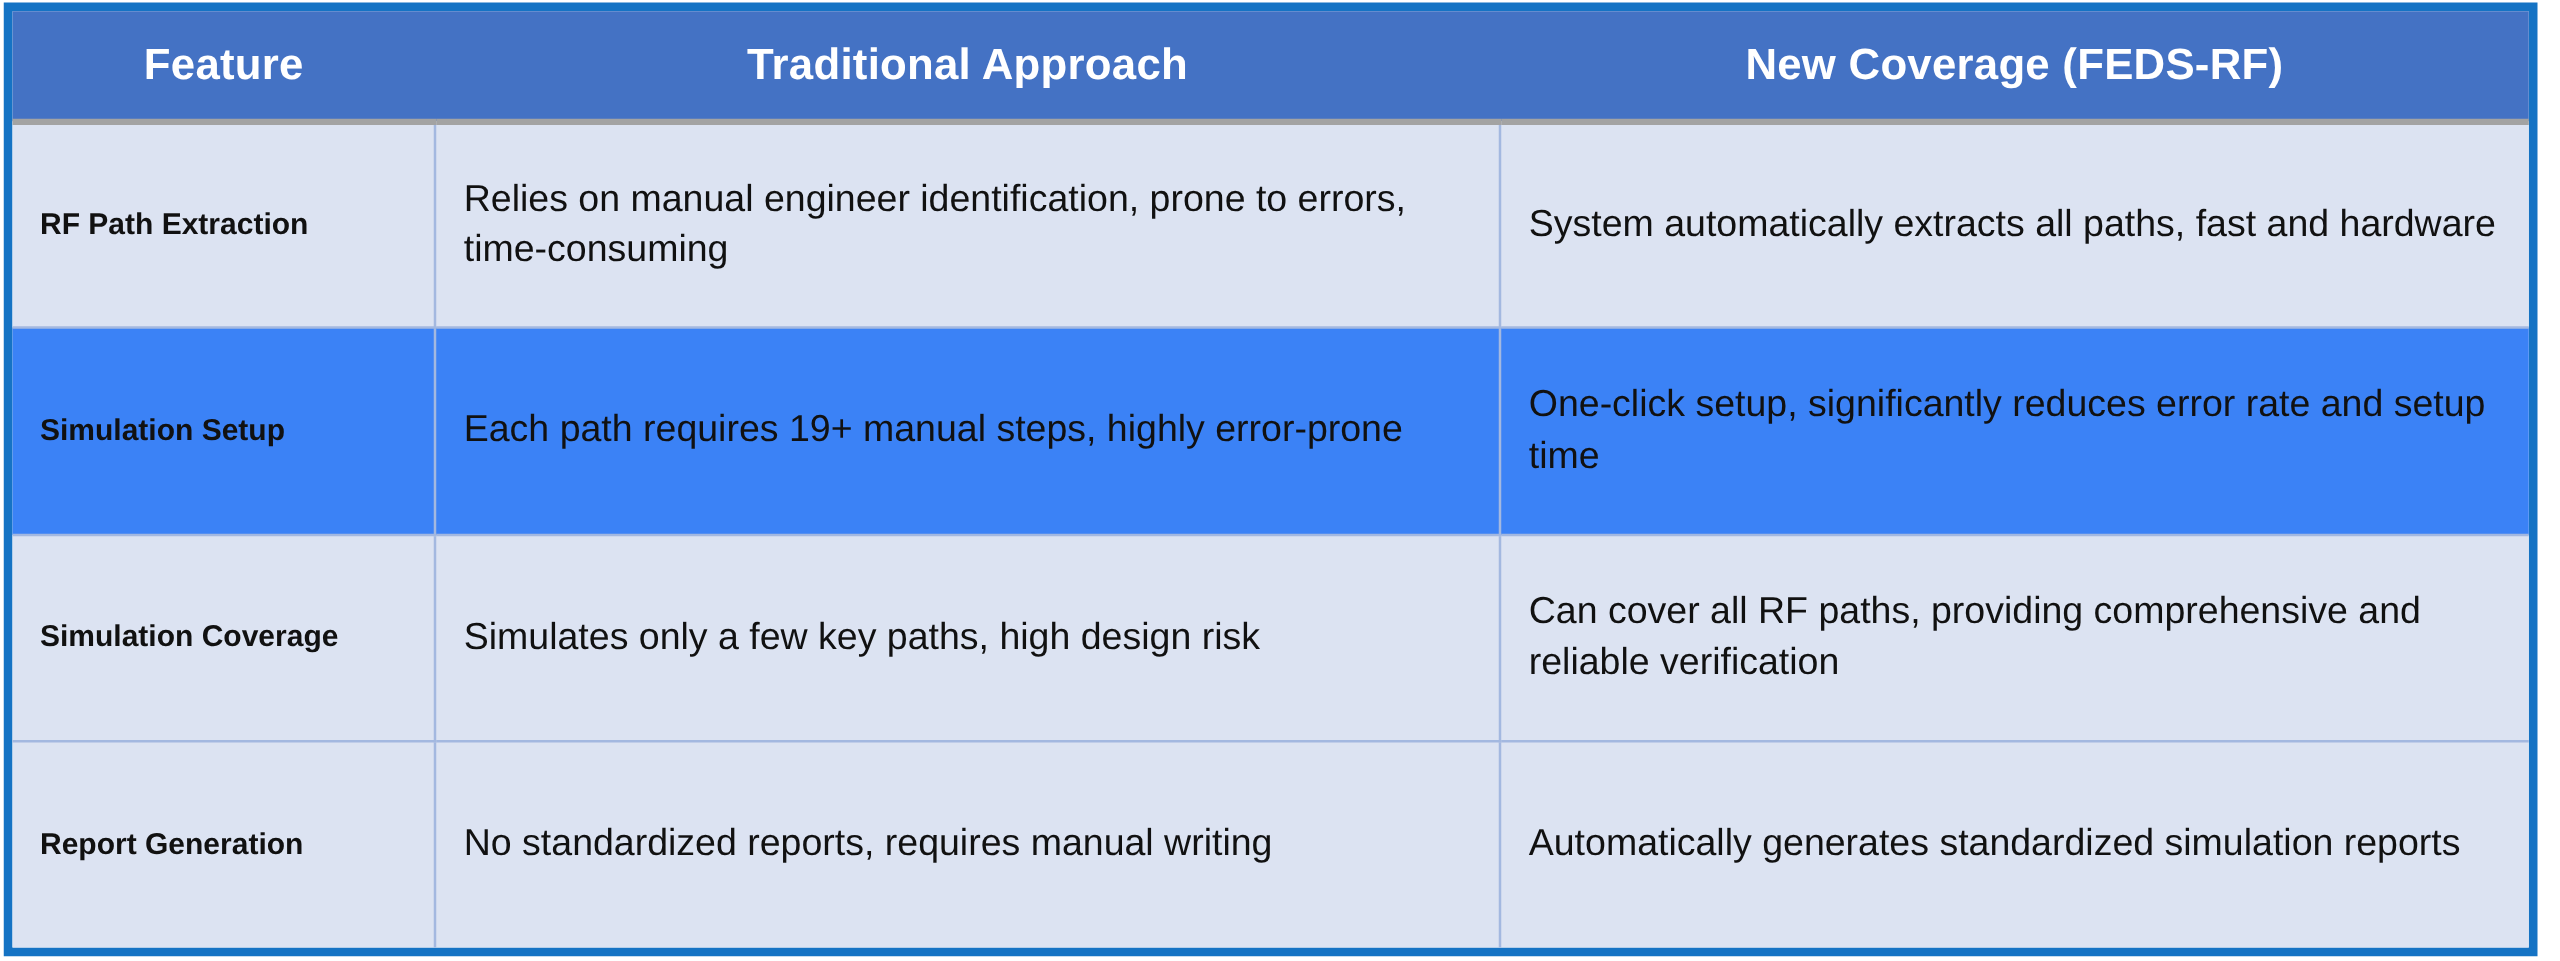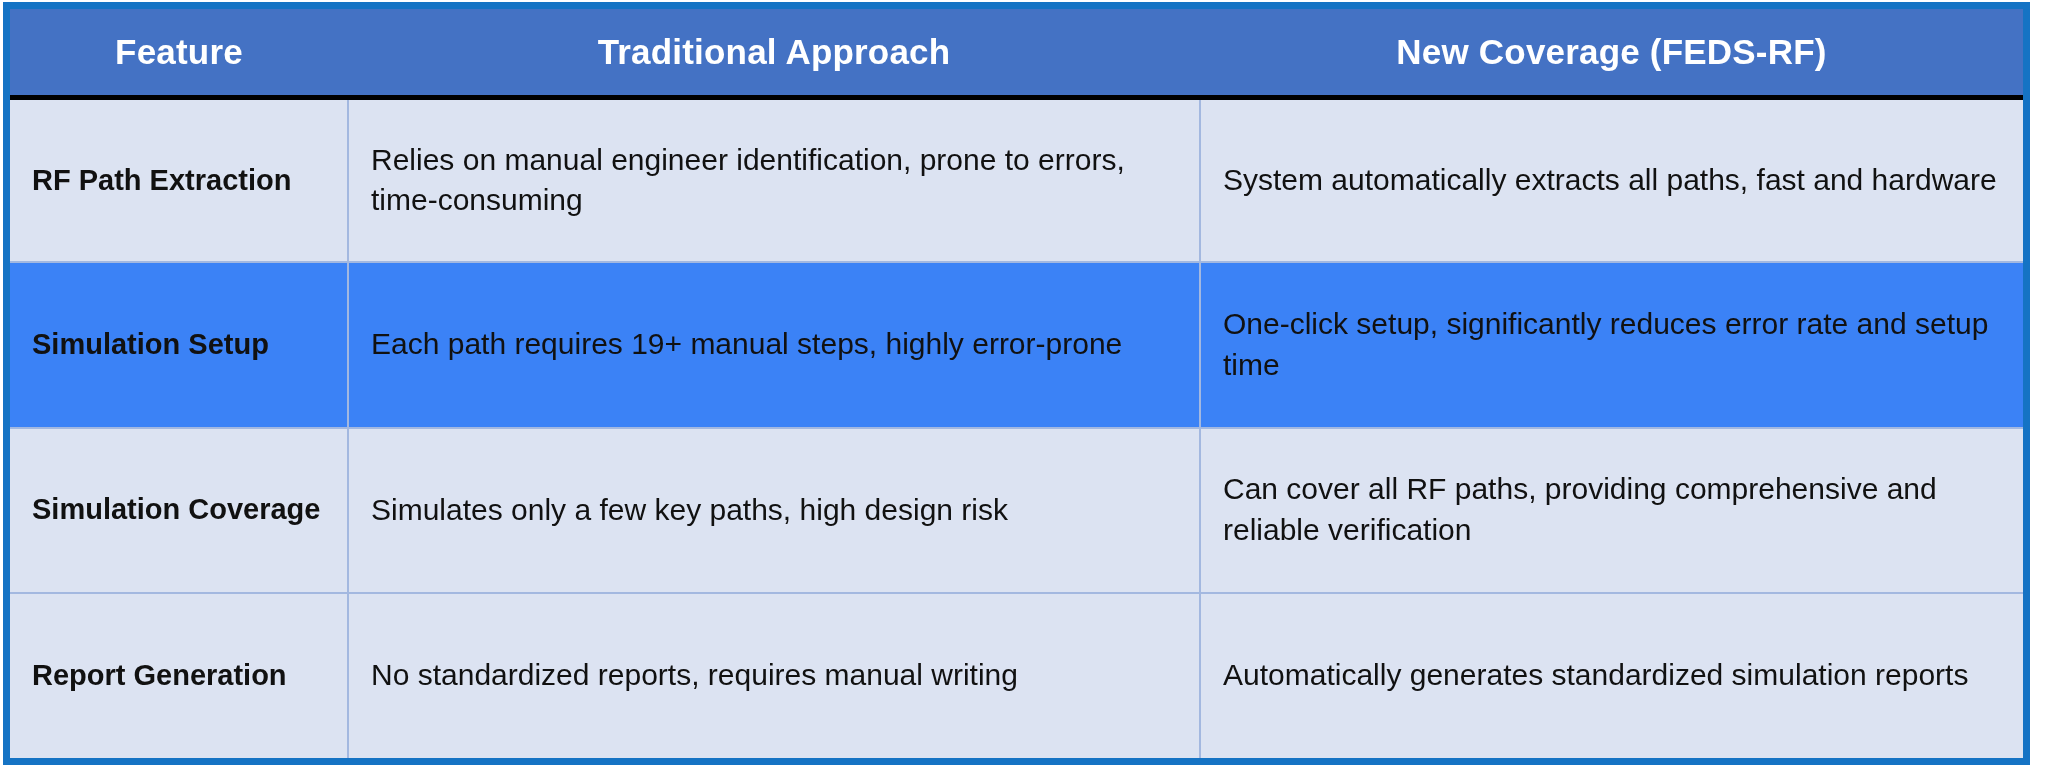--- a/index.html
+++ b/index.html
@@ -51,21 +51,21 @@
     font-size: 35px;
     font-weight: bold;
     text-align: center;
     vertical-align: middle;
     padding: 0 10px;
     box-sizing: border-box;
     border: none;
     letter-spacing: 0.2px;
   }
   thead tr.header-row th {
-    border-bottom: 5px solid #000000;
+    border-bottom: 5px solid #a3a3a3;
   }
 
   
   tbody tr {
     height: 118px;
   }
   tbody tr.band {
     background: #DCE3F2;
   }
   tbody tr.plain {
@@ -83,21 +83,21 @@
   }
   tbody tr:last-child td {
     border-bottom: none;
     margin-top: 20px;
   }
   tbody td.col-new {
     border-right: none;
   }
   tbody td.col-feature {
     font-weight: bold;
-    font-size: 29px;
+    font-size: 24px;
     padding-left: 22px;
     padding-right: 12px;
   }
 
   
   col.c-feature   { width: 338px; }
   col.c-trad      { width: 852px; }
   col.c-new       { width: 823px; }
 </style>
 </head>

